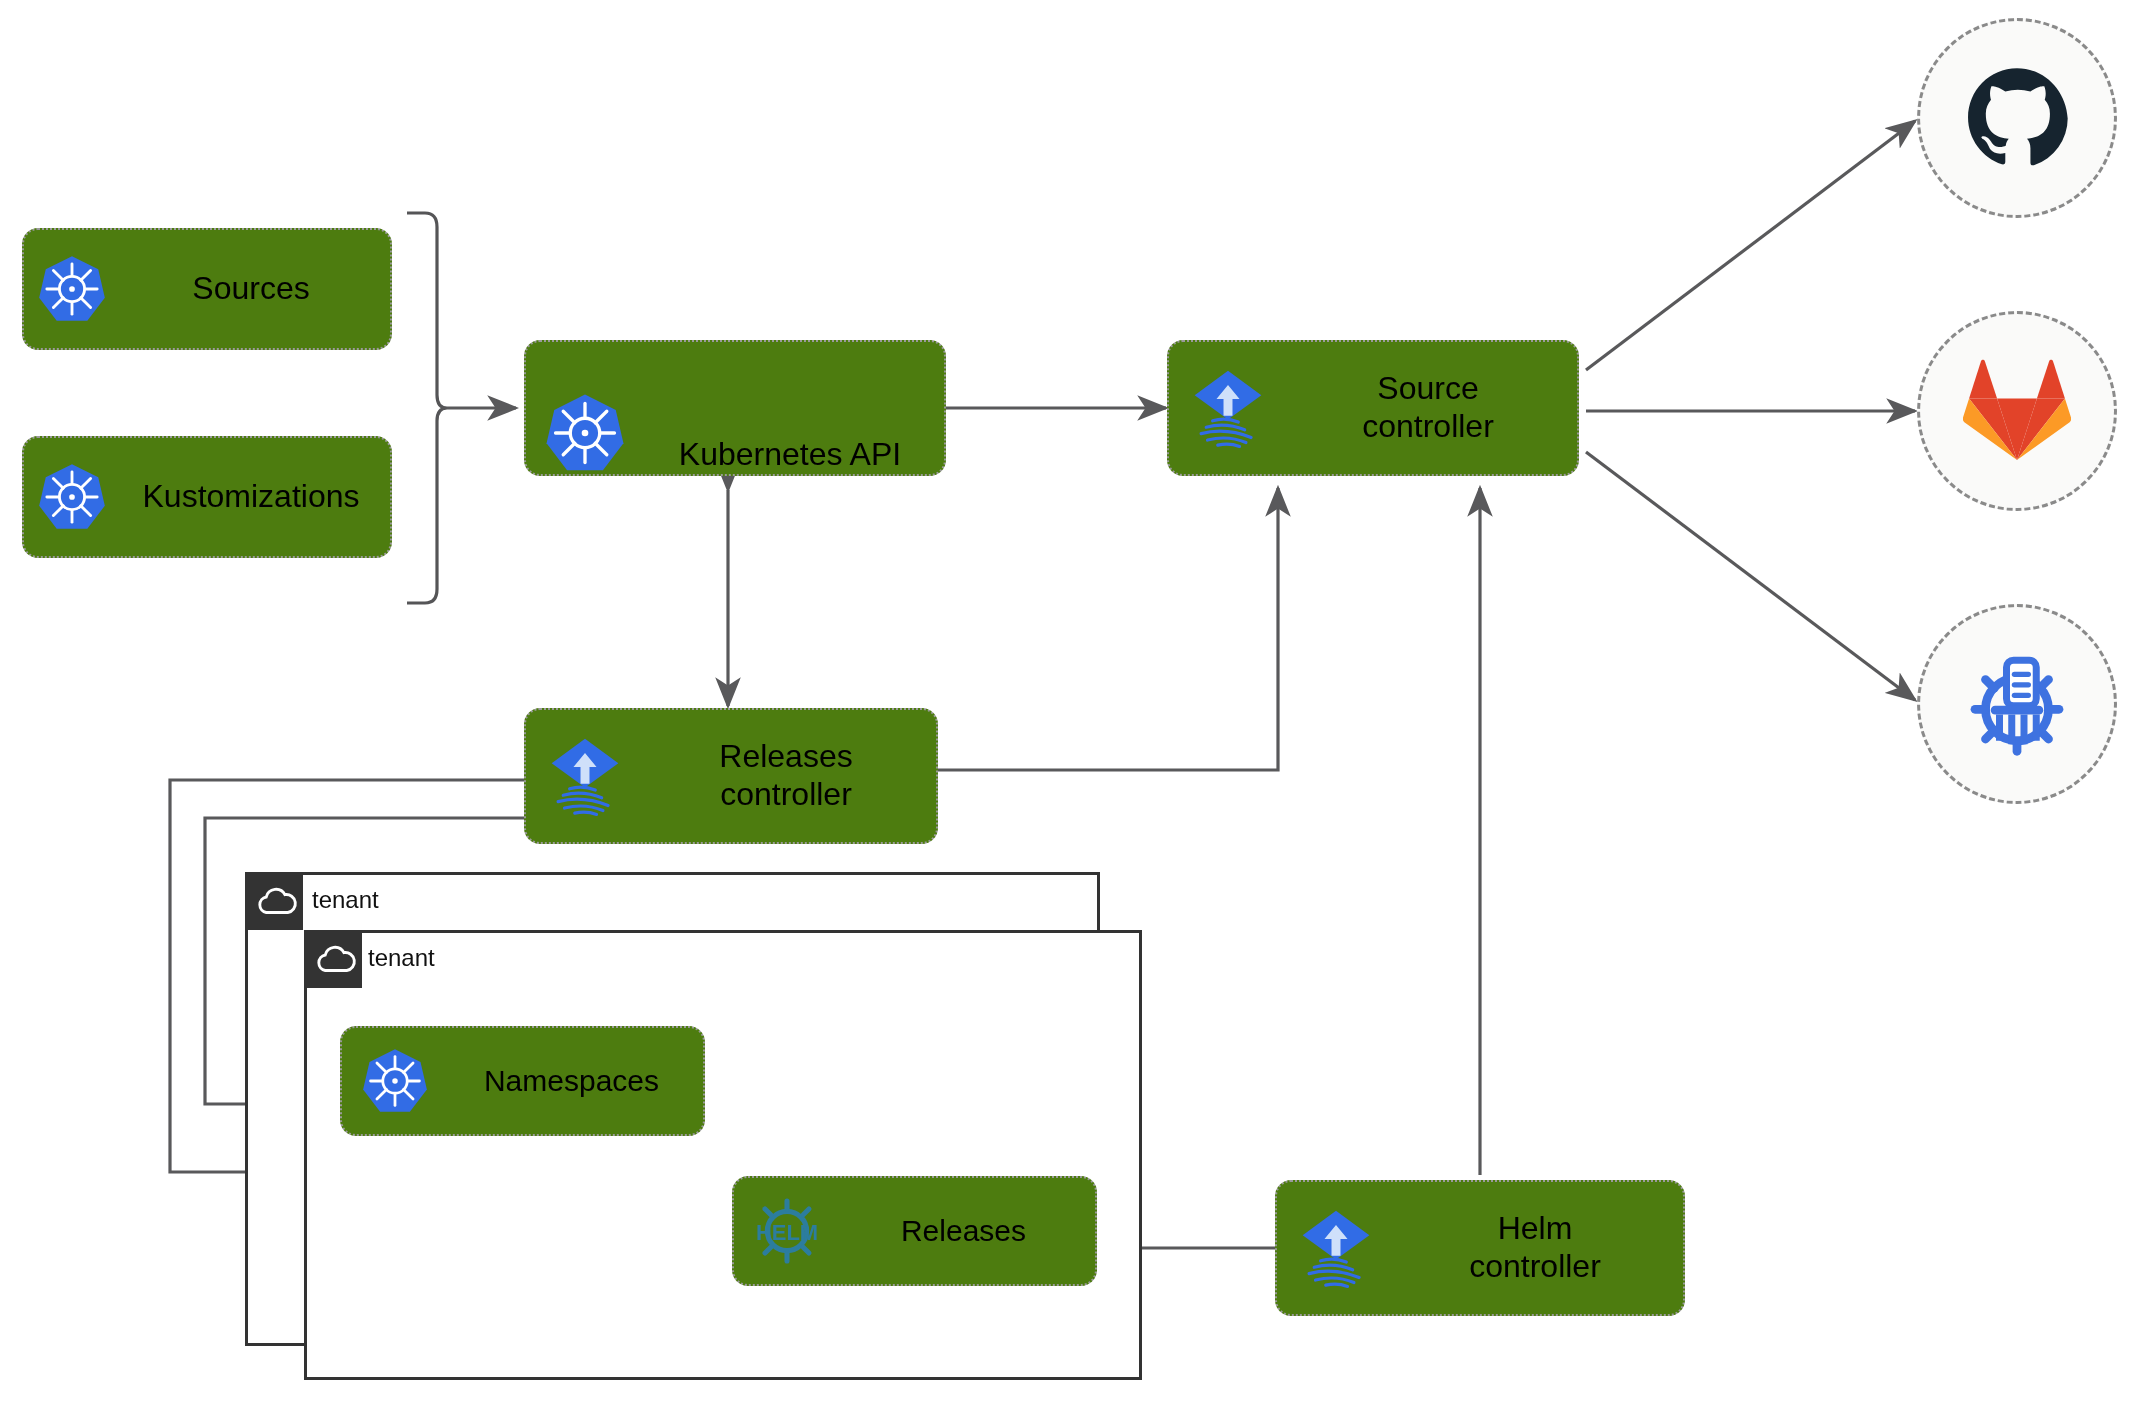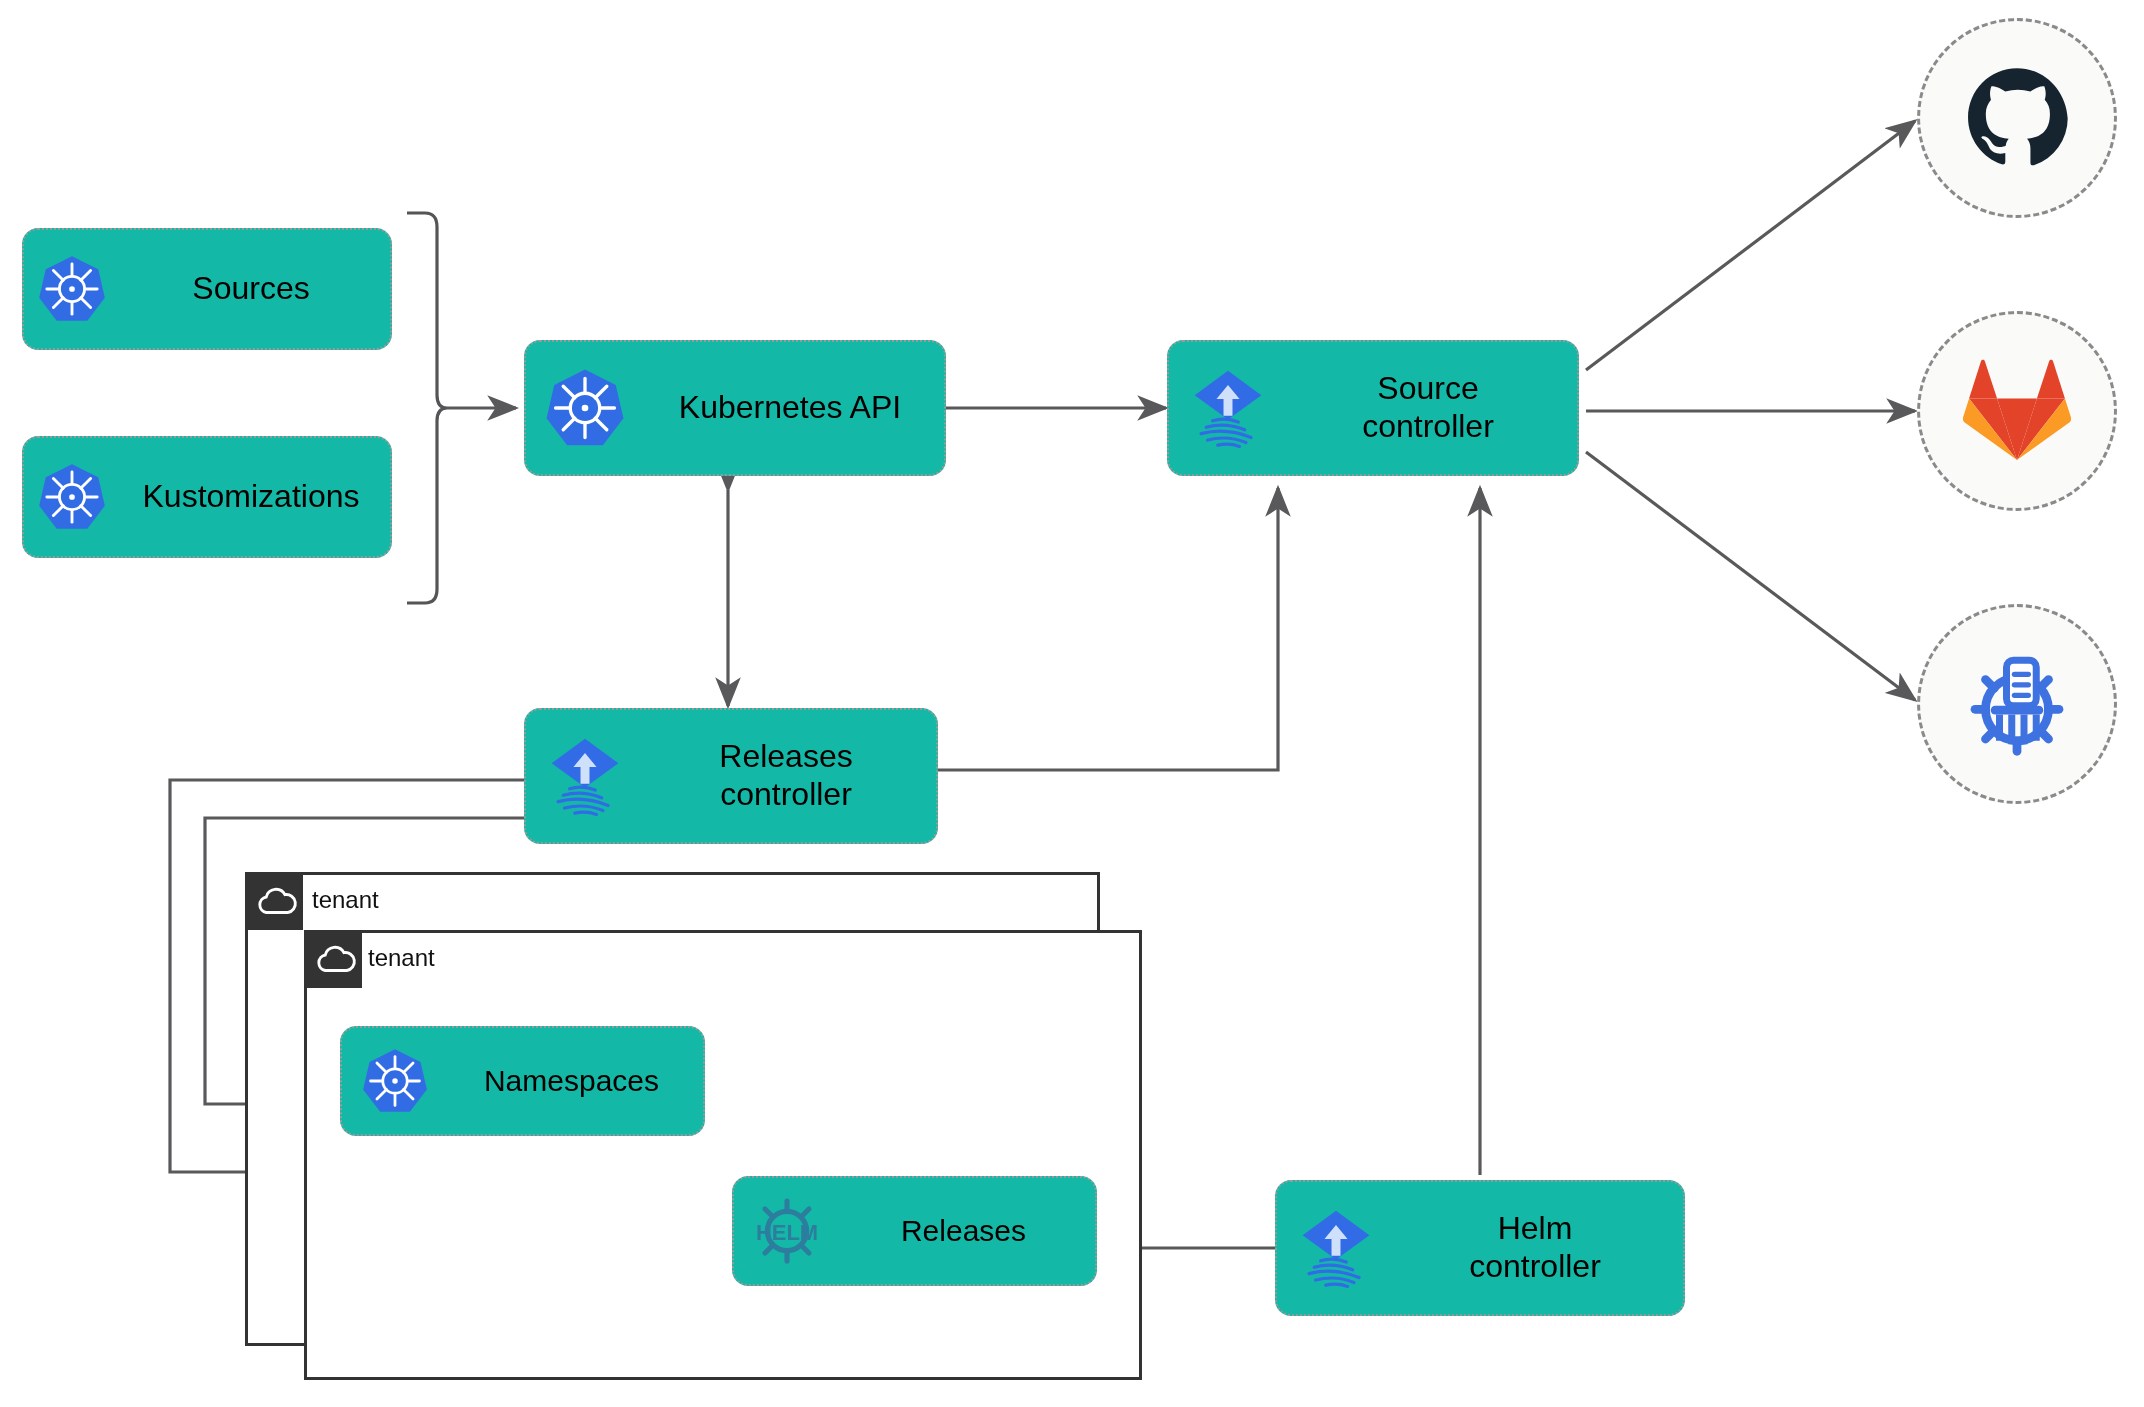--- a/index.html
+++ b/index.html
@@ -14,21 +14,21 @@
     position: relative;
     width: 2144px;
     height: 1407px;
     background: #ffffff;
     overflow: hidden;
   }
   
   .node {
     position: absolute;
     box-sizing: border-box;
-    background: #14b8a6;
+    background: #4d7c0f;
     border: 2px dotted #9a9a9a;
     border-radius: 16px;
     display: flex;
     align-items: center;
     z-index: 5;
   }
   .node .ico {
     flex: 0 0 auto;
     display: flex;
     align-items: center;
@@ -181,21 +181,21 @@
           <line x1="15" y1="15" x2="24" y2="24"></line>
           <line x1="40" y1="40" x2="49" y2="49"></line>
           <line x1="49" y1="15" x2="40" y2="24"></line>
           <line x1="24" y1="40" x2="15" y2="49"></line>
         </g>
       </svg>
     </span>
     <span class="lbl f30">Kustomizations</span>
   </div>
 
-  <div class="node" style="left:524px; top:340px; width:422px; height:136px;">
+  <div class="node" style="left:524px; top:340px; width:422px; height:136px;align-items:flex-end;">
     <span class="ico" style="width:118px;">
       <svg width="82" height="82" viewBox="0 0 64 64">
         <path d="M32 2 L56 14 L62 40 L46 61 L18 61 L2 40 L8 14 Z" fill="#326CE5"></path>
         <g fill="none" stroke="#ffffff" stroke-width="2.6" stroke-linecap="round">
           <circle cx="32" cy="32" r="11.5"></circle>
           <circle cx="32" cy="32" r="2.6" fill="#ffffff" stroke="none"></circle>
           <line x1="32" y1="9" x2="32" y2="20"></line>
           <line x1="32" y1="44" x2="32" y2="55"></line>
           <line x1="9" y1="32" x2="20" y2="32"></line>
           <line x1="44" y1="32" x2="55" y2="32"></line>

